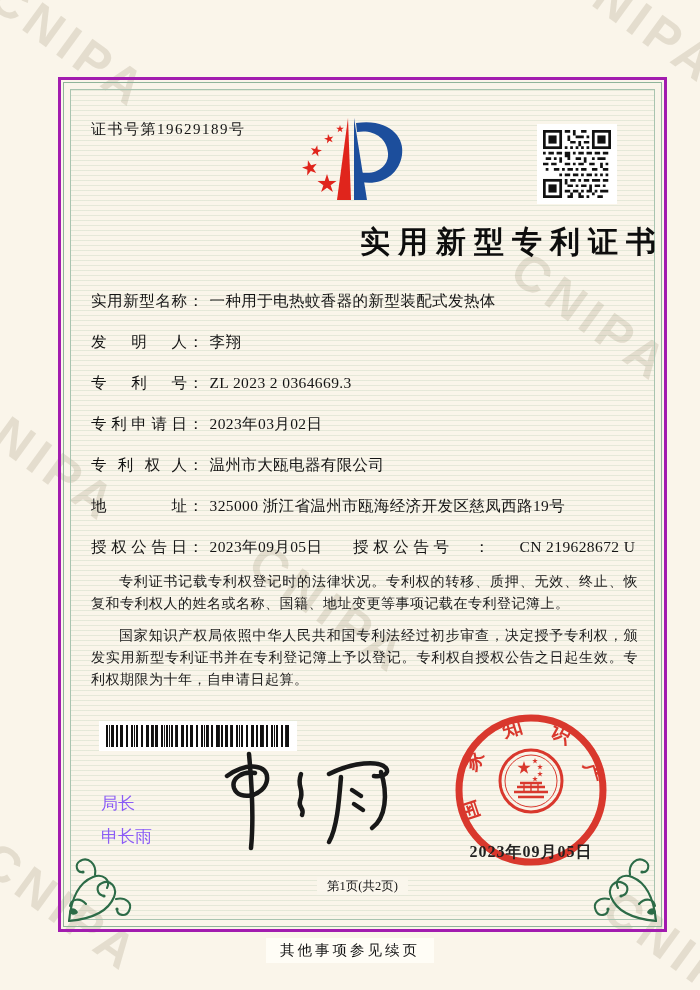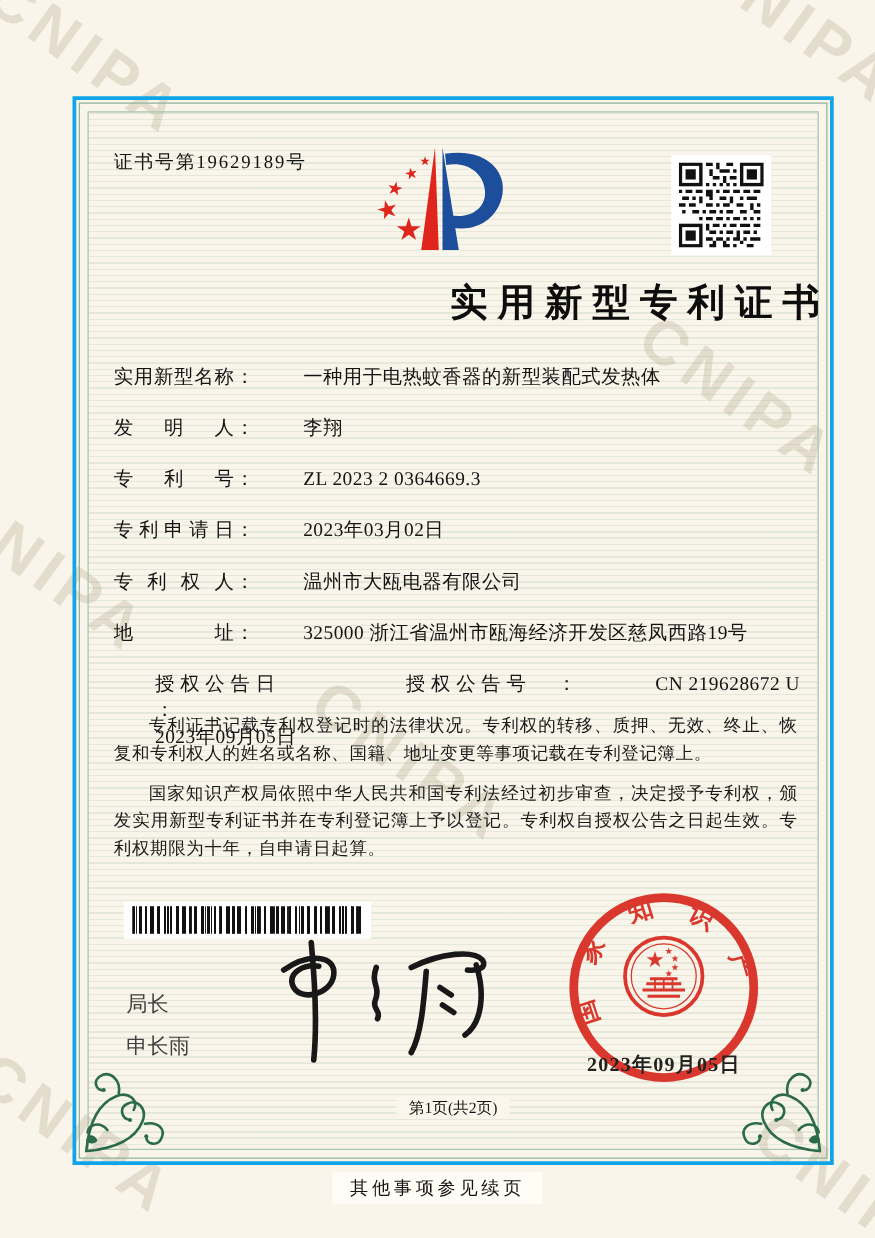--- a/index.html
+++ b/index.html
@@ -6,57 +6,57 @@
   body{width:700px;height:990px;position:relative;background:#faf5ea;overflow:hidden;
        font-family:"Liberation Serif","DejaVu Serif",serif;color:#141414;}
   .wm{position:absolute;font-family:"Liberation Sans","DejaVu Sans",sans-serif;
       font-weight:700;font-size:50px;letter-spacing:6px;color:rgba(166,155,129,0.26);
       transform:rotate(36deg);white-space:nowrap;z-index:0;user-select:none;}
   .wm1{left:-22px;top:14px;} .wm2{left:548px;top:-10px;} .wm3{left:500px;top:288px;}
   .wm4{left:-52px;top:428px;} .wm5{left:238px;top:580px;} .wm6{left:-30px;top:878px;}
   .wm7{left:592px;top:926px;}
 
   .frame{position:absolute;left:58px;top:77px;width:609px;height:855px;
-         border:3px solid #0ea5e9;box-sizing:border-box;z-index:1;}
+         border:3px solid #a21caf;box-sizing:border-box;z-index:1;}
   .frame::before{content:"";position:absolute;inset:2px;border:1px solid #8fb49a;pointer-events:none;}
   .panel{position:absolute;inset:9px;border:1px solid #a9c4b0;
          background:repeating-linear-gradient(180deg,rgba(118,166,126,0.16) 0 1px,rgba(0,0,0,0) 1px 5px);}
   .fl{position:absolute;width:80px;height:80px;z-index:2;}
   .fl-br{right:7px;bottom:7px;}
   .fl-bl{left:7px;bottom:7px;transform:scaleX(-1);}
 
   .certno{position:absolute;left:30px;top:40px;font-size:15px;letter-spacing:1.5px;z-index:3;}
   .logo{position:absolute;left:226px;top:30px;z-index:3;}
   .qr{position:absolute;left:476px;top:44px;width:80px;height:80px;background:#fff;
       padding:6px;box-sizing:border-box;z-index:3;}
   .qr svg{width:100%;height:100%;display:block;}
   .title{position:absolute;left:0;right:0;top:142px;text-align:right;font-size:30px;
          font-weight:700;letter-spacing:8px;z-index:3;color:#0d0d0d;}
 
   .fields{position:absolute;left:30px;right:24px;top:211px;font-size:15.5px;z-index:3;}
   .frow{display:flex;align-items:baseline;height:41px;}
   .flabel{display:inline-block;width:96px;text-align:justify;text-align-last:justify;}
   .fcolon{margin:0 6px 0 1px;}
-  .fvalue{letter-spacing:0.4px;white-space:nowrap;margin-left:33px;}
-  .ggroup{display:flex;align-items:baseline;width:262px;flex-direction:column;}
+  .fvalue{letter-spacing:0.4px;white-space:nowrap;}
+  .ggroup{display:flex;align-items:baseline;width:262px;}
   .ggroup2{display:flex;align-items:baseline;gap:24px;}
 
   .paras{position:absolute;left:30px;right:26px;top:491px;text-align:justify;z-index:3;}
   .paras p{margin:0 0 10px;text-indent:2em;font-size:14px;line-height:22px;letter-spacing:0.5px;color:#1a1a1a;}
 
   .barcode{position:absolute;left:38px;top:641px;width:198px;height:30px;background:#fff;
            padding:4px 7px;box-sizing:border-box;z-index:3;}
   .bars{width:100%;height:100%;
     background:
      repeating-linear-gradient(90deg,#101010 0 2px,rgba(0,0,0,0) 2px 5px),
      repeating-linear-gradient(90deg,#101010 0 1px,rgba(0,0,0,0) 1px 7px),
      repeating-linear-gradient(90deg,rgba(0,0,0,0) 0 3px,#222 3px 4px,rgba(0,0,0,0) 4px 11px);}
 
   .officer{position:absolute;left:40px;top:707px;z-index:3;
-           font-family:"Liberation Sans","DejaVu Sans",sans-serif;font-size:17px;line-height:33px;color:#404040;}
+           font-family:"Liberation Sans","DejaVu Sans",sans-serif;font-size:17px;line-height:33px;color:#8b5cf6;}
   .sig{position:absolute;left:150px;top:666px;z-index:3;}
 
   .seal{position:absolute;left:385px;top:625px;width:170px;height:170px;z-index:4;}
   .seal svg{width:100%;height:100%;display:block;}
 
   .pageno{position:absolute;left:0;right:0;top:798px;text-align:center;font-size:12.5px;z-index:3;}
   .pageno span{background:#faf6ec;padding:2px 10px;}
 
   .contnote{position:absolute;left:50%;top:938px;transform:translateX(-50%);
             font-size:14.5px;letter-spacing:3px;z-index:3;background:#fffdf6;padding:3px 14px;white-space:nowrap;}

